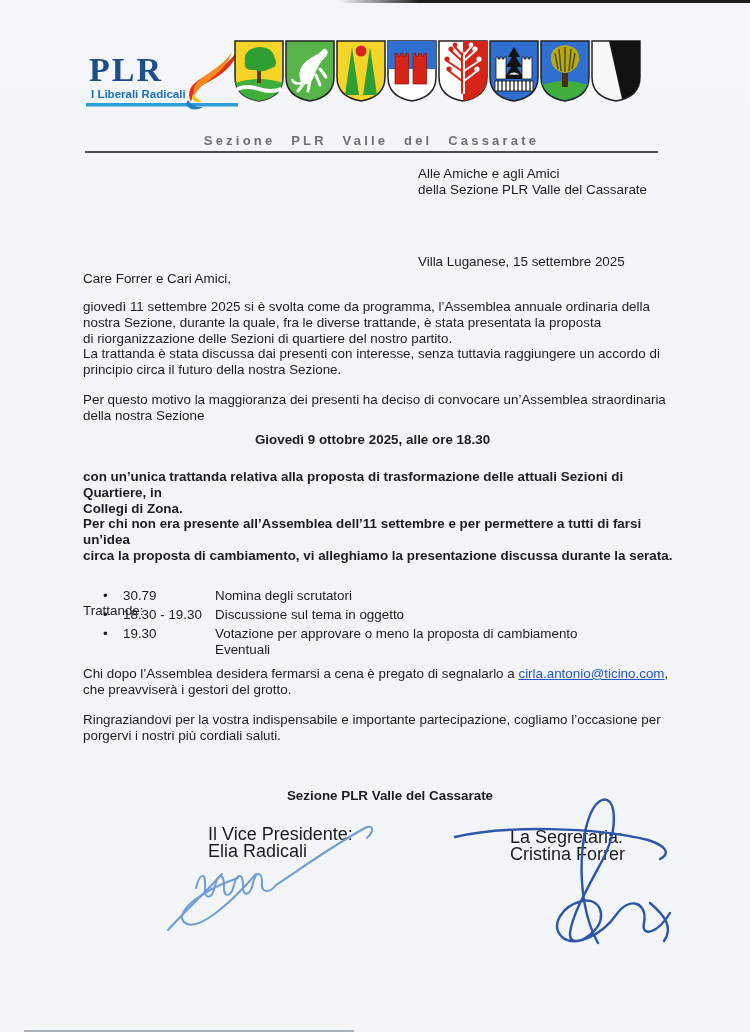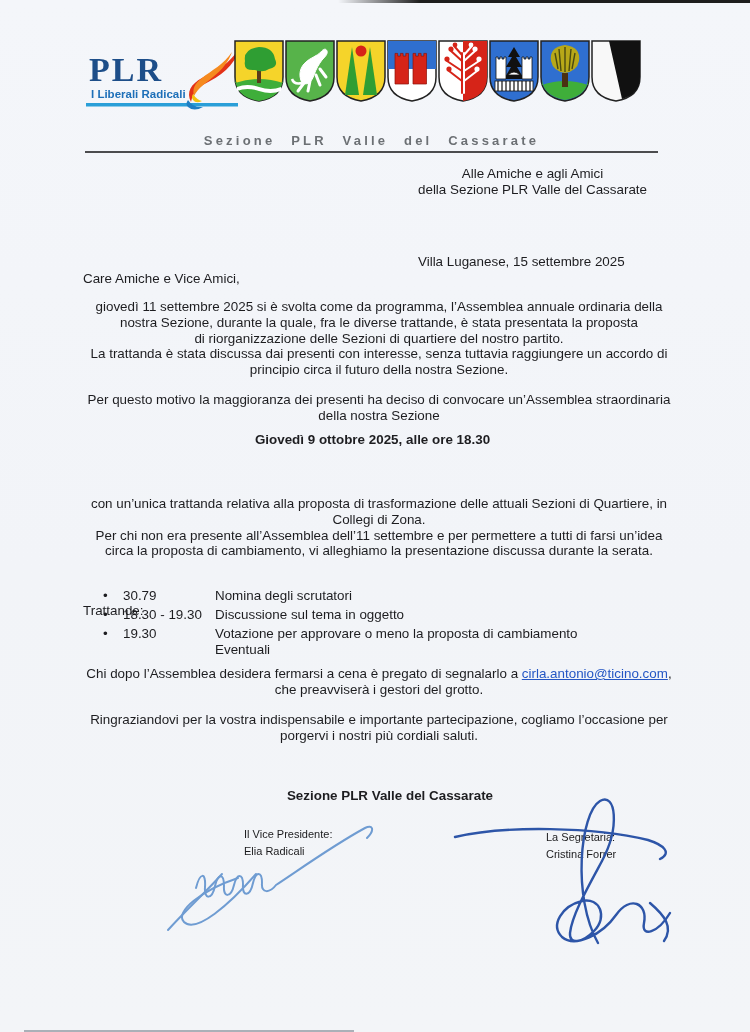--- a/index.html
+++ b/index.html
@@ -3,42 +3,42 @@
 <meta charset="utf-8">
 <style>
   html,body{margin:0;padding:0;background:#e8eaee;}
   .page{
     position:relative;width:750px;height:1032px;margin:0 auto;
     background:linear-gradient(180deg,#f4f6fa 0%,#f2f4f8 55%,#f3f5f8 100%);
     font-family:"Liberation Sans",sans-serif;color:#1c1c1e;overflow:hidden;
   }
   .abs{position:absolute;}
   .preline{white-space:pre-line;}
-  .body-text{font-size:13.4px;line-height:15.8px;color:#1d1d20;text-align:center;}
+  .body-text{font-size:13.4px;line-height:15.8px;color:#1d1d20;}
   .scan-top{top:0;left:338px;right:0;height:3px;background:linear-gradient(to left,#1e1e1e 80%,rgba(30,30,30,0));}
   .scan-bottom{bottom:0;left:24px;width:330px;height:2px;background:#aab0b8;}
   .crest-row{display:flex;align-items:flex-start;}
   .crest-row svg{margin-right:-1px;}
   .doc-title{
     left:85px;top:133px;width:573px;text-align:center;
     font-size:13px;font-weight:bold;color:#6c7074;
     letter-spacing:3.2px;word-spacing:9px;
   }
   .title-rule{left:85px;top:151px;width:573px;height:2px;background:#4c4c4e;}
   .recipient{left:418px;top:166px;}
   .dateline{left:418px;top:226px;margin-top:28px;}
   .salutation{left:83px;top:271px;}
   .p-assembly{left:83px;top:299px;width:592px;}
   .p-motive{left:83px;top:392px;width:592px;}
   .event-block{left:85px;top:432px;width:575px;text-align:center;font-weight:bold;}
-  .p-proposal{left:83px;top:496px;width:592px;}
+  .p-proposal{left:83px;top:469px;width:592px;font-weight:bold;}
   .agenda-label{left:83px;top:557px;margin-top:46px;}
   .agenda{left:103px;top:588px;display:grid;grid-template-columns:20px 92px auto;row-gap:3px;font-size:13.4px;line-height:16px;color:#1d1d20;}
   .footer-title{left:100px;top:788px;width:580px;text-align:center;font-weight:bold;}
-  .sig-label{font-size:11px;line-height:16.5px;margin-left:36px;}
+  .sig-label{font-size:18px;line-height:16.5px;}
   .sig-left-text{left:208px;top:826px;}
   .sig-right-text{left:510px;top:829px;}
   .email-link{color:#2456c4;text-decoration:underline;cursor:pointer;}
   .sig-svg{pointer-events:none;}
 </style>
 </head>
 <body>
 
 <div class="page">
 
@@ -144,21 +144,21 @@
     </svg>
   </div>
 
   <div class="abs doc-title">Sezione PLR Valle del Cassarate</div>
   <div class="abs title-rule"></div>
 
   <div class="abs recipient body-text preline">Alle Amiche e agli Amici
 della Sezione PLR Valle del Cassarate</div>
   <div class="abs dateline body-text">Villa Luganese, 15 settembre 2025</div>
 
-  <div class="abs salutation body-text">Care Amiche e Vice Amici,</div>
+  <div class="abs salutation body-text">Care Forrer e Cari Amici,</div>
   <div class="abs p-assembly body-text preline">giovedì 11 settembre 2025 si è svolta come da programma, l’Assemblea annuale ordinaria della
 nostra Sezione, durante la quale, fra le diverse trattande, è stata presentata la proposta
 di riorganizzazione delle Sezioni di quartiere del nostro partito.
 La trattanda è stata discussa dai presenti con interesse, senza tuttavia raggiungere un accordo di
 principio circa il futuro della nostra Sezione.</div>
   <div class="abs p-motive body-text preline">Per questo motivo la maggioranza dei presenti ha deciso di convocare un’Assemblea straordinaria
 della nostra Sezione</div>
 
   <div class="abs event-block body-text">
     <div>Giovedì 9 ottobre 2025, alle ore 18.30</div>

